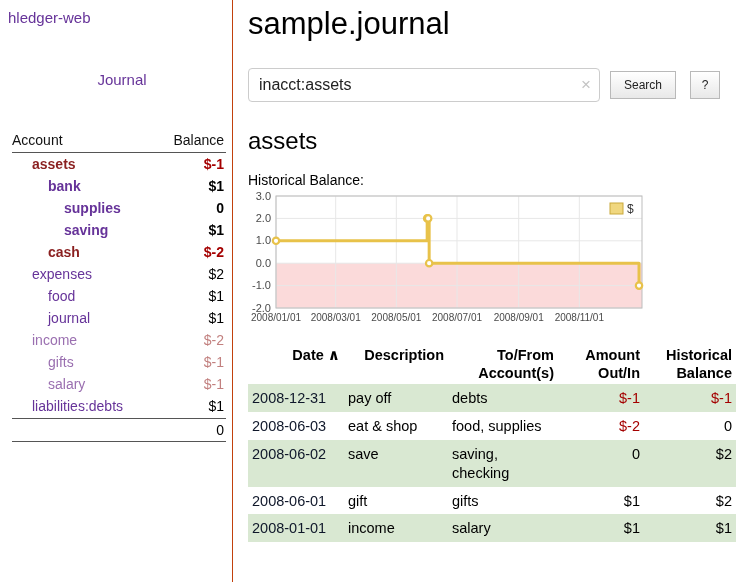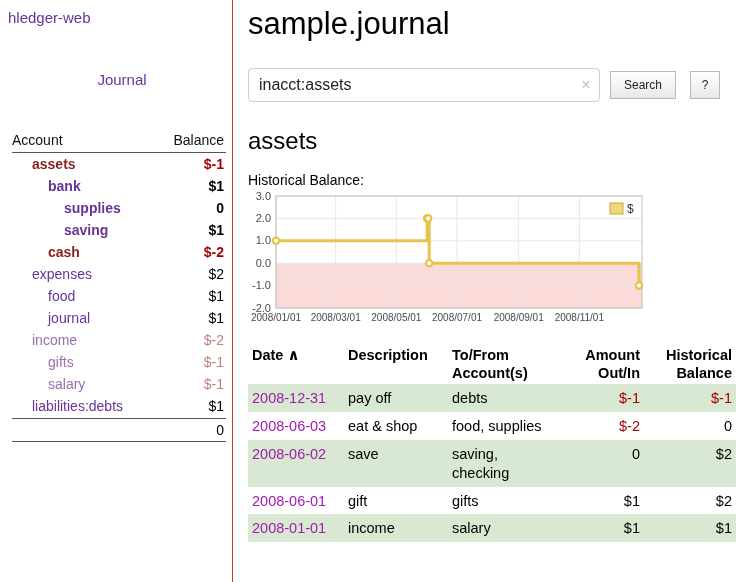--- a/index.html
+++ b/index.html
@@ -46,27 +46,27 @@
   .account-heading { font-size: 24px; font-weight: 400; margin: 25px 0 0 0; }
   .chart-label { font-size: 14px; font-weight: normal; margin-top: 17px; }
   #chart { margin-top: 4px; }
   #chart .grid { stroke: #e7e7e7; stroke-width: 1; }
   #chart .ylab { font-size: 11px; fill: #4a4a4a; text-anchor: end; }
   #chart .xlab { font-size: 10px; fill: #4a4a4a; text-anchor: middle; }
   #chart .leg  { font-size: 12px; fill: #333; }
 
   
   #register { border-collapse: collapse; margin-top: 12px; width: 488px; font-size: 14.5px; }
-  #register th { font-weight: bold; text-align: left; vertical-align: top;
+  #register th { font-weight: bold; text-align: right; vertical-align: top;
                  padding: 2px 4px; line-height: 1.25; }
   #register th.num { text-align: right; }
   #register td { padding: 5px 4px 4px 4px; vertical-align: top; line-height: 1.3; }
   #register td.num { text-align: right; white-space: nowrap; }
   #register tr.shaded { background: #d9e8d2; }
-  .datelink { color: #a21caf; text-decoration: none; white-space: nowrap; }
+  .datelink { color: #0f172a; text-decoration: none; white-space: nowrap; }
   .neg { color: #a40000; }
   .sort { font-weight: bold; font-size: 15px; }
 </style>
 </head>
 <body>
 
 <div class="app">
 
   <aside class="sidebar">
     <a href="#" class="app-title">hledger-web</a>

